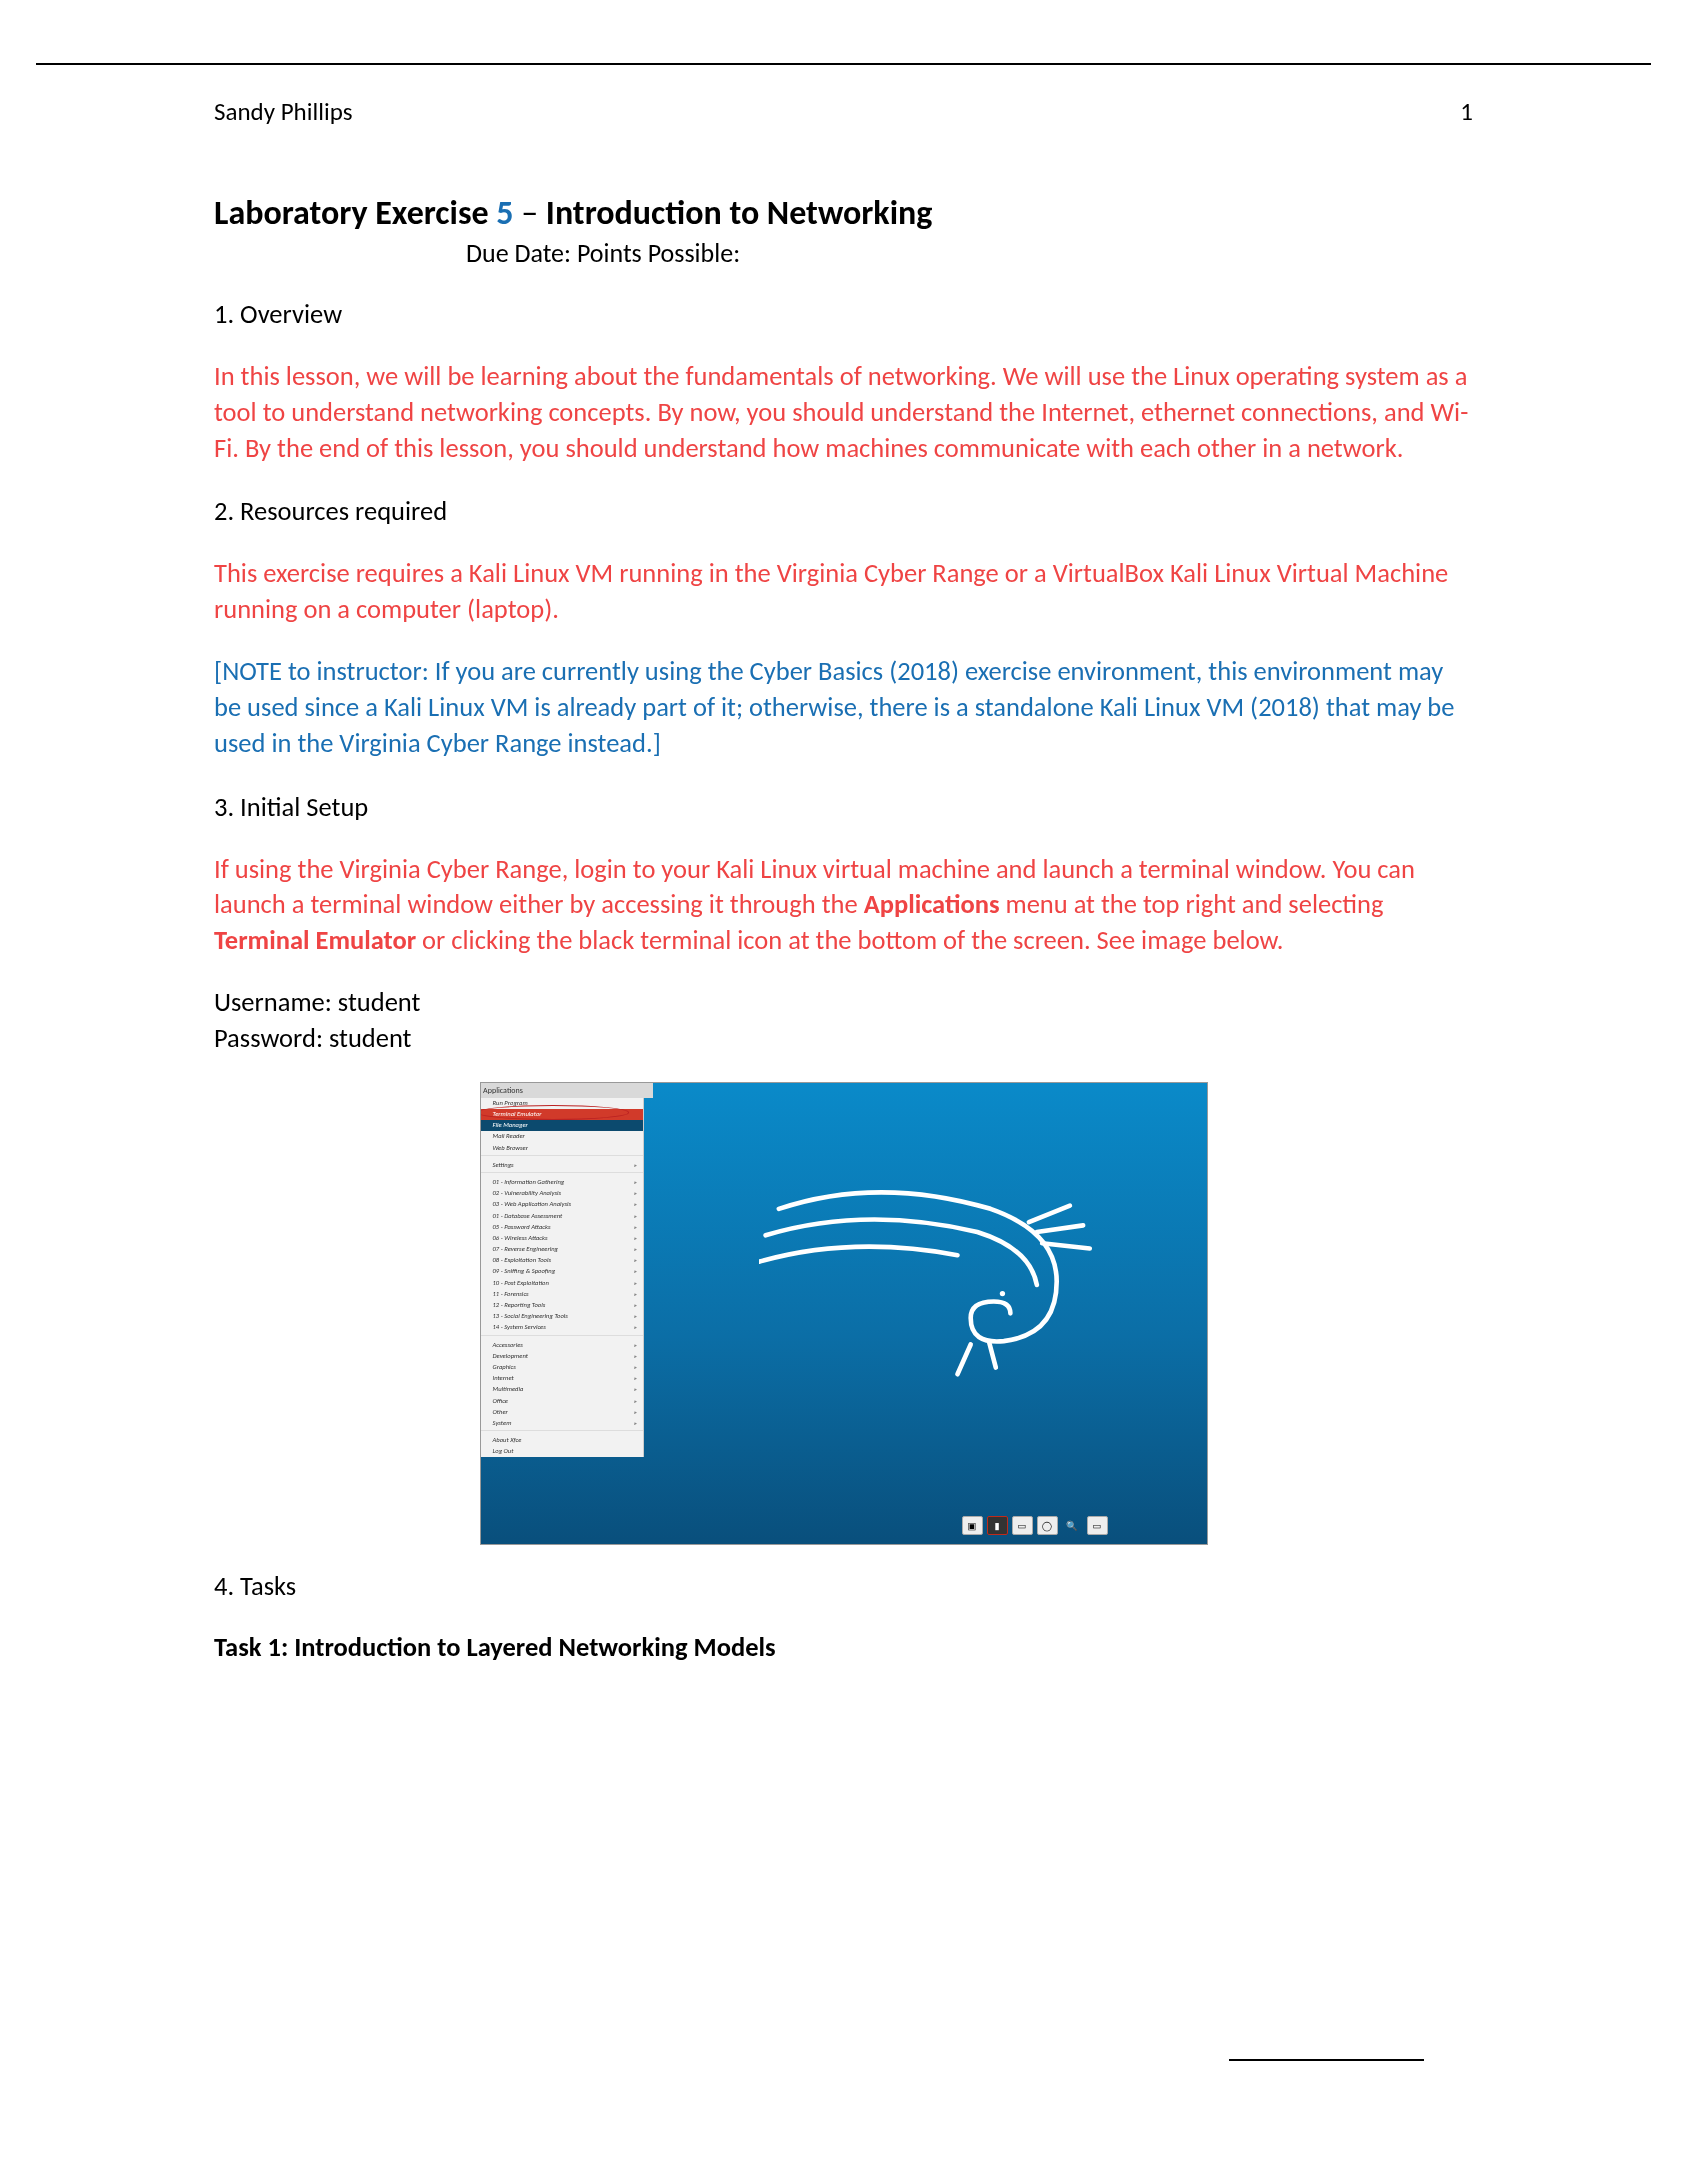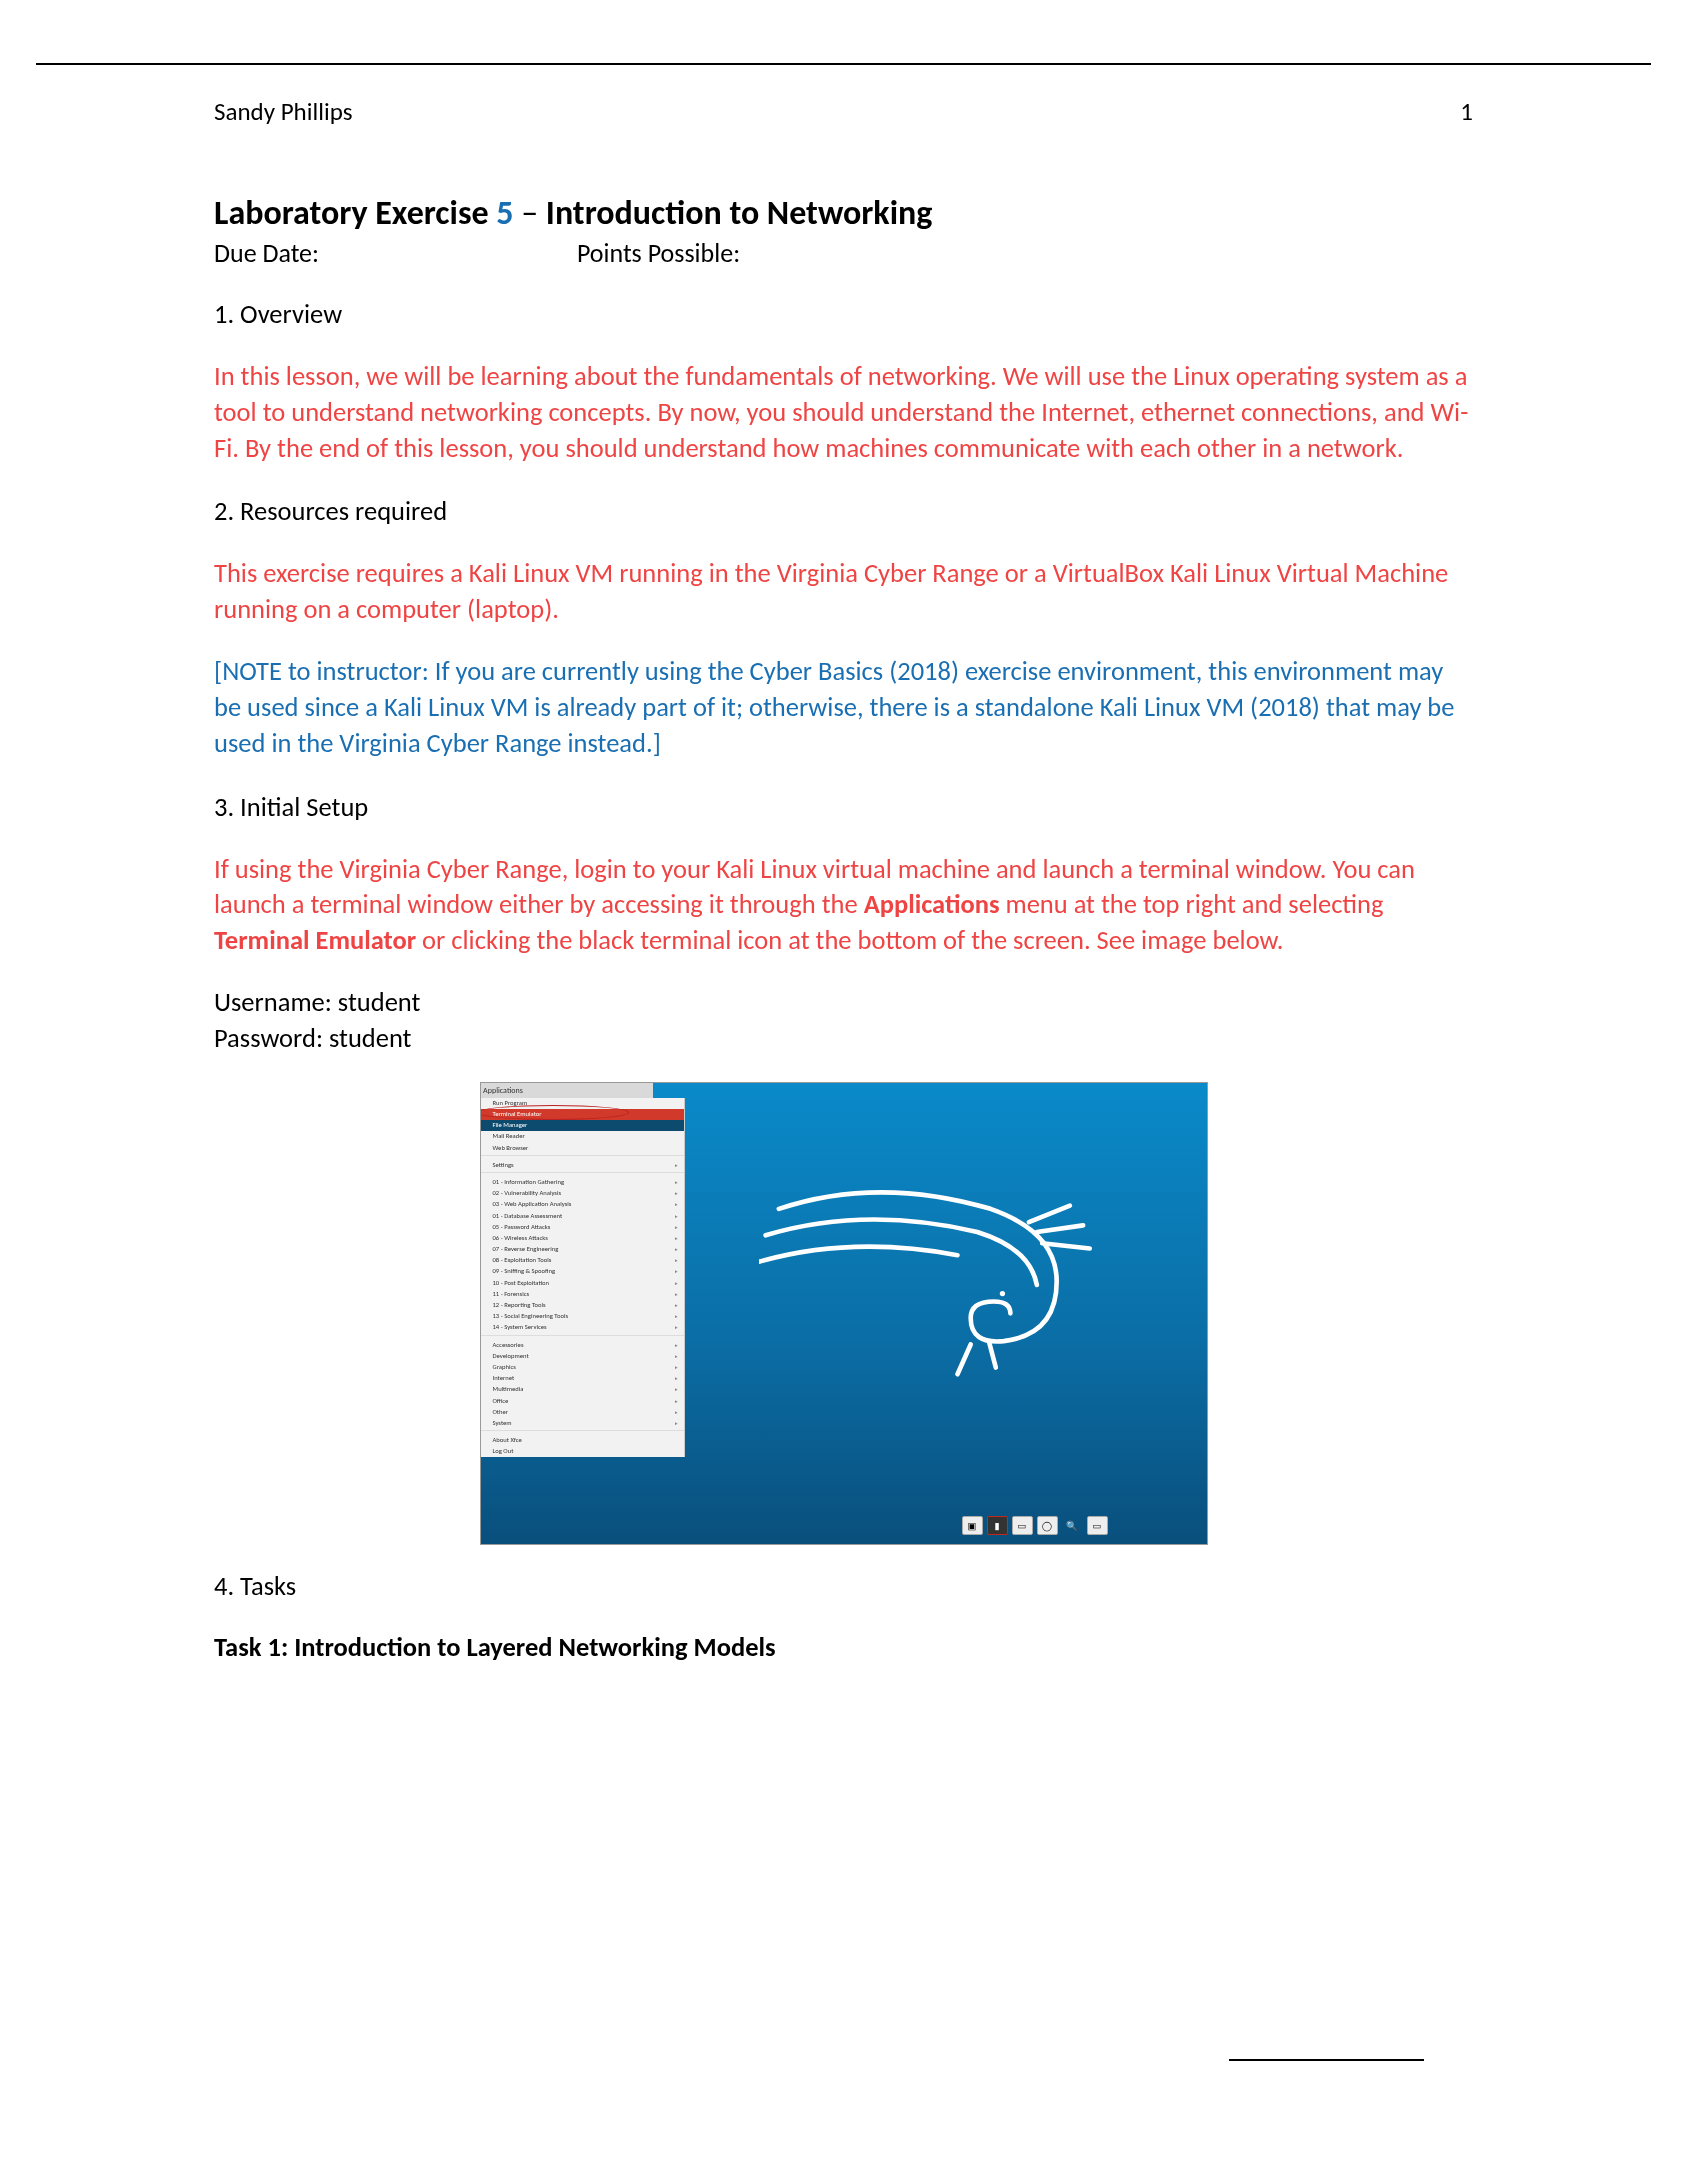--- a/index.html
+++ b/index.html
@@ -40,21 +40,21 @@
       color: #000;
       margin-bottom: 4px;
     }
     h1.title .num { color: #1a6fb3; }
     h1.title .dash { font-weight: normal; }
     .meta-row {
       font-size: 26px;
       color: #000;
       margin-bottom: 29px;
     }
-    .meta-row .due { display: inline-block; width: 357px; }
+    .meta-row .due { display: inline-block; width: 357px; text-align: right; }
     h2.section {
       font-size: 26.5px;
       font-weight: normal;
       color: #000;
       margin-top: 29px;
       margin-bottom: 29px;
     }
     p.body {
       font-size: 26.5px;
       line-height: 1.35;
@@ -101,25 +101,26 @@
       background: #d9d9d9;
       font-size: 8px;
       padding-left: 2.6px;
       line-height: 14.6px;
       color: #333;
     }
     .menu-panel {
       position: absolute;
       top: 14.6px;
       left: 0;
-      width: 204px;
+      width: 163px;
       background: #f2f2f2;
       border-right: 0.7px solid #ccc;
       font-size: 6.6px;
       color: #333;
+      font-style: italic;
     }
     .menu-item {
       padding: 1.3px 3.3px 1.3px 12px;
       border-bottom: 0;
       line-height: 8.6px;
       white-space: nowrap;
       overflow: hidden;
       position: relative;
       display: flex;
       justify-content: space-between;

